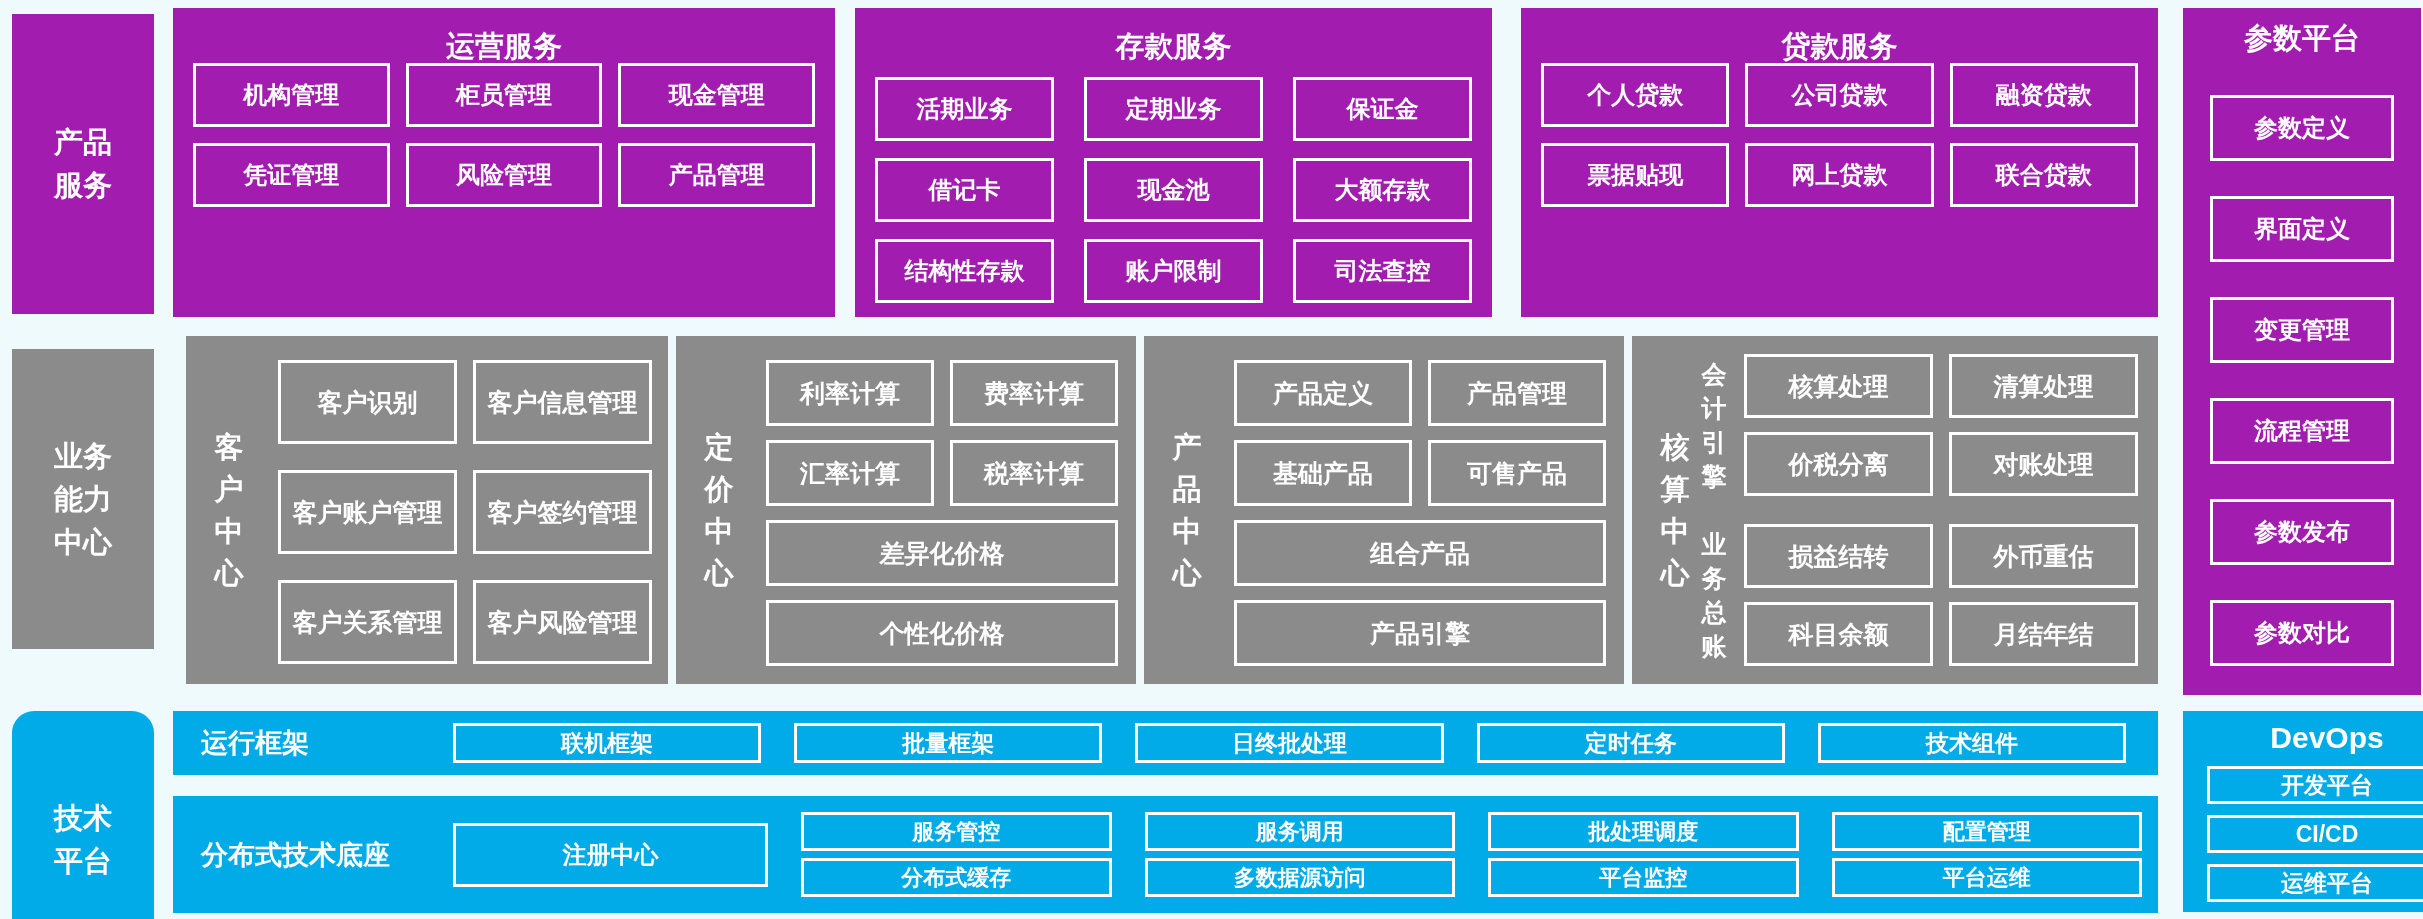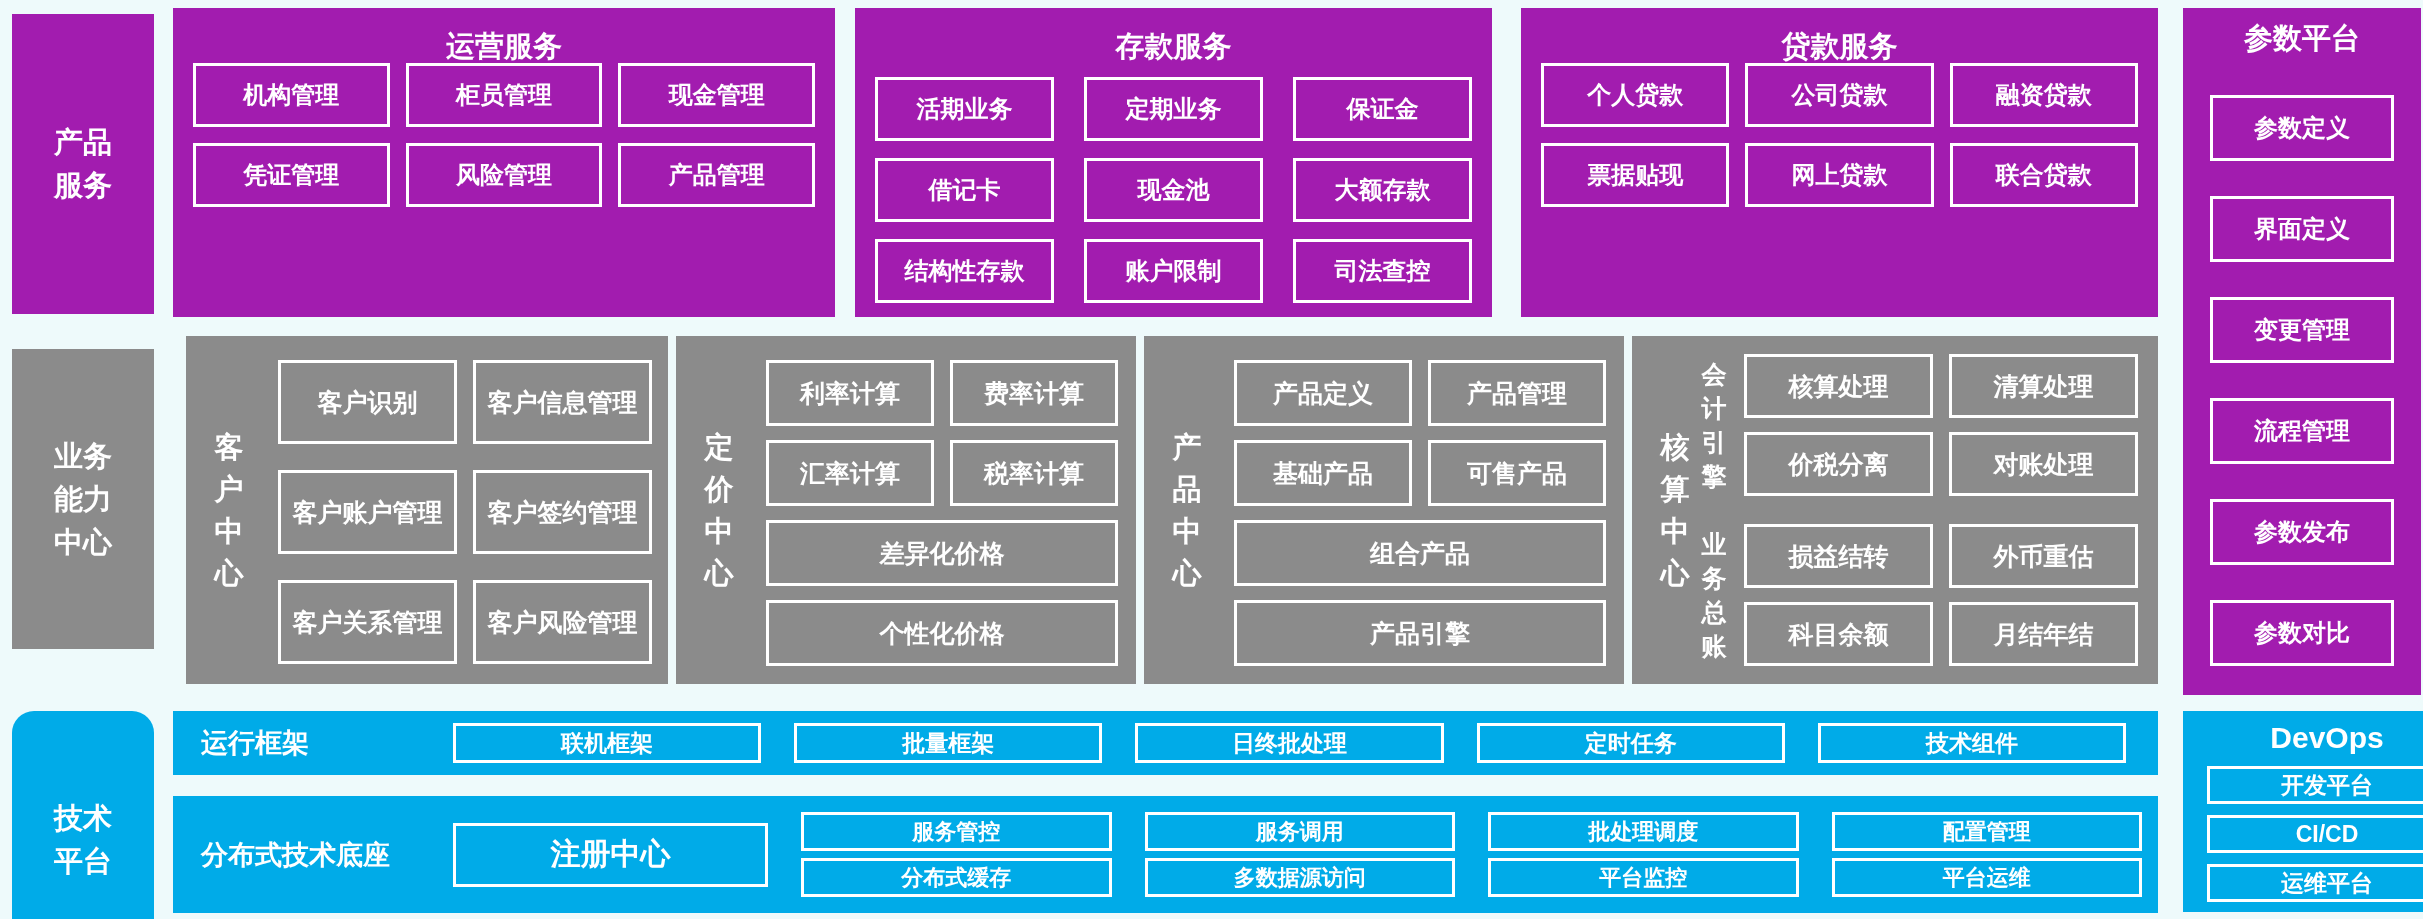--- a/index.html
+++ b/index.html
@@ -84,21 +84,21 @@
                  display:flex; align-items:center; padding:0 32px 0 28px;
                  box-sizing:border-box;}
   .band-label{font-size:27px; width:252px; flex:none;}
   .runtime-boxes{flex:1; display:flex; gap:33px;}
   .runtime-boxes .box{flex:1; height:40px; font-size:23px;}
 
   #panel-distributed{left:173px; top:796px; width:1985px; height:117px;
                      display:flex; align-items:center;
                      padding:0 16px 0 28px; box-sizing:border-box;}
   .dist-registry{width:315px; height:64px; margin-right:33px;
-                 flex:none; font-size:30px;}
+                 flex:none; font-size:24px;}
   .dist-cols{flex:1; display:flex; gap:33px;}
   .dist-col{flex:1; display:flex; flex-direction:column; gap:7px;}
   .dist-col .box{height:39px; font-size:22px;}
 
   #panel-devops{left:2183px; top:711px; width:288px; height:201px;}
   #panel-devops .ptitle{margin-top:10px; font-size:30px;}
   .stack3{display:flex; flex-direction:column; gap:11px;
           padding:0 24px; margin-top:12px;}
   .stack3 .box{height:38px; font-size:23px;}
 </style>

